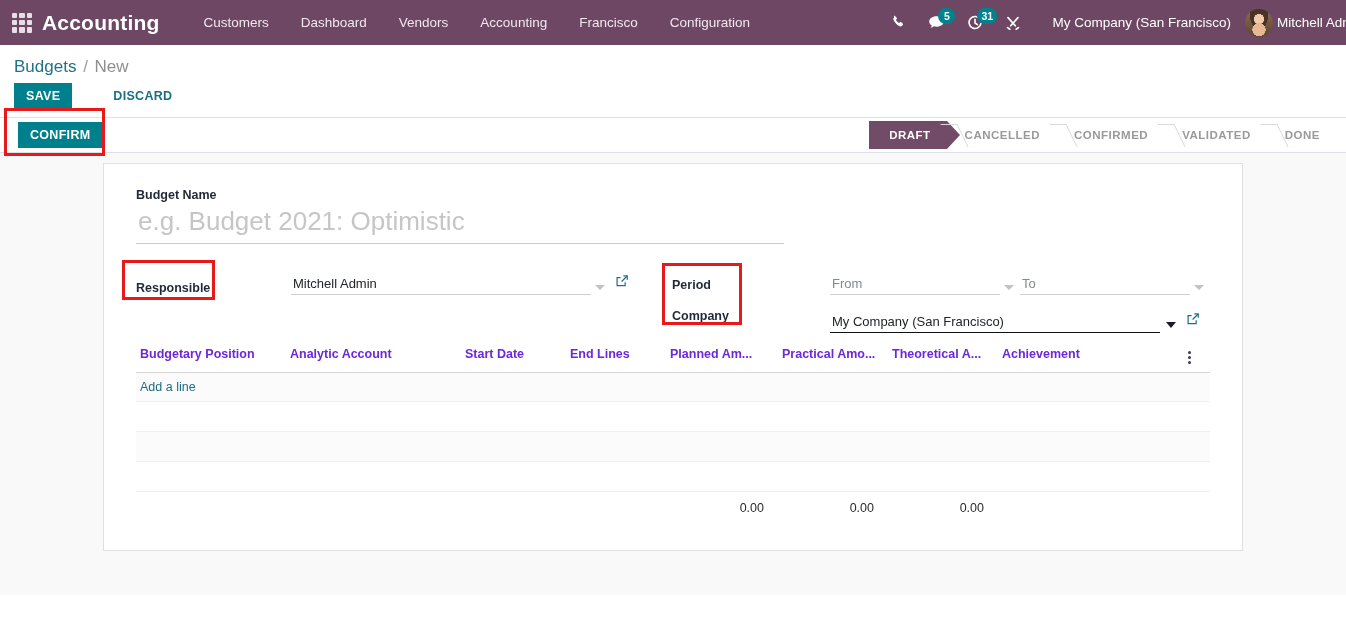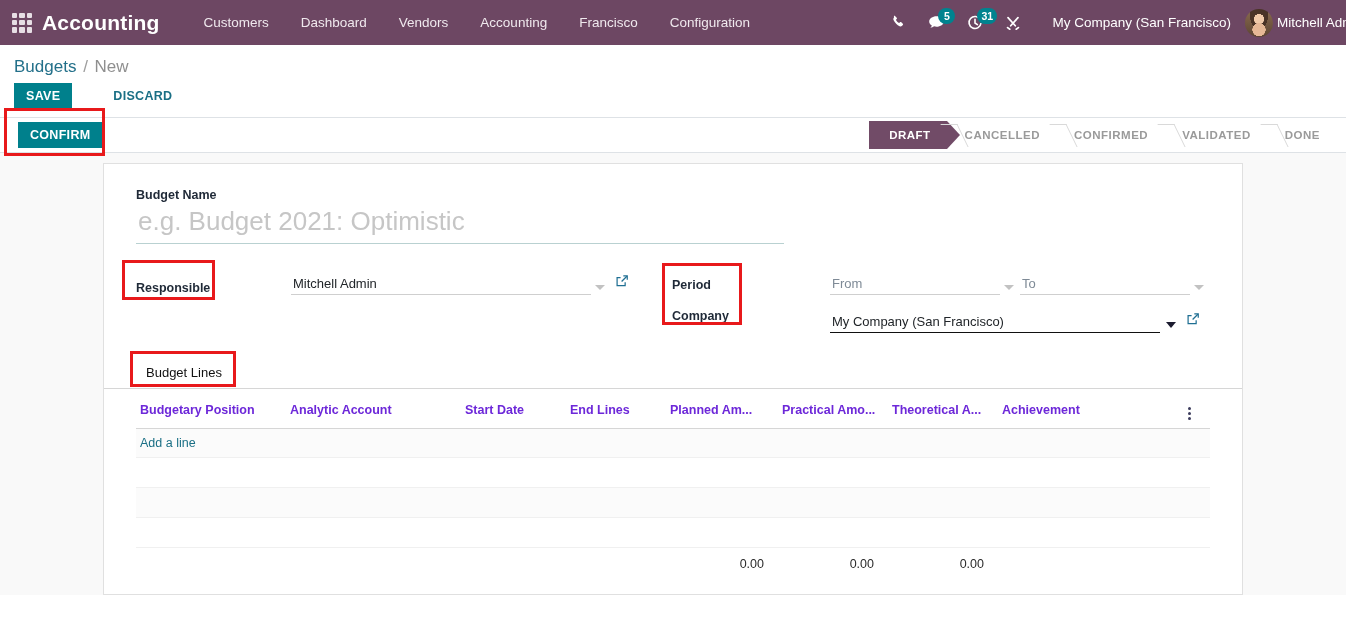--- a/index.html
+++ b/index.html
@@ -193,21 +193,21 @@
   .sheet-bg {
     background: #f9f9f9;
     height: 442px;
     padding-top: 10px;
   }
   .sheet {
     width: 1140px;
     margin-left: 103px;
     background: #ffffff;
     border: 1px solid #e0e0e0;
-    height: 432px;
+    height: 388px;
     padding: 24px 32px 0 32px;
     position: relative;
   }
 
   .field-label {
     font-size: 12.5px;
     font-weight: bold;
     color: #1f2937;
   }
   .name-input {
@@ -453,26 +453,20 @@
                 <path d="M13.6 2.6L7.6 8.6"></path>
                 <path d="M11.6 9.4v4H2.4V4.2h4"></path>
               </svg>
             </span>
           </div>
         </div>
       </div>
     </div>
 
     
-    <div class="tabs-bar">
-      <div class="tab active" style="position:relative;">
-        <span>Budget Lines</span>
-        <div class="anno" style="left:-6px; top:-8px; width:106px; height:36px;"></div>
-      </div>
-    </div>
 
     
     <table class="lines-table">
       <thead>
         <tr>
           <th style="width:150px;">Budgetary Position</th>
           <th style="width:175px;">Analytic Account</th>
           <th style="width:105px;">Start Date</th>
           <th style="width:100px;">End Lines</th>
           <th style="width:112px;">Planned Am...</th>

